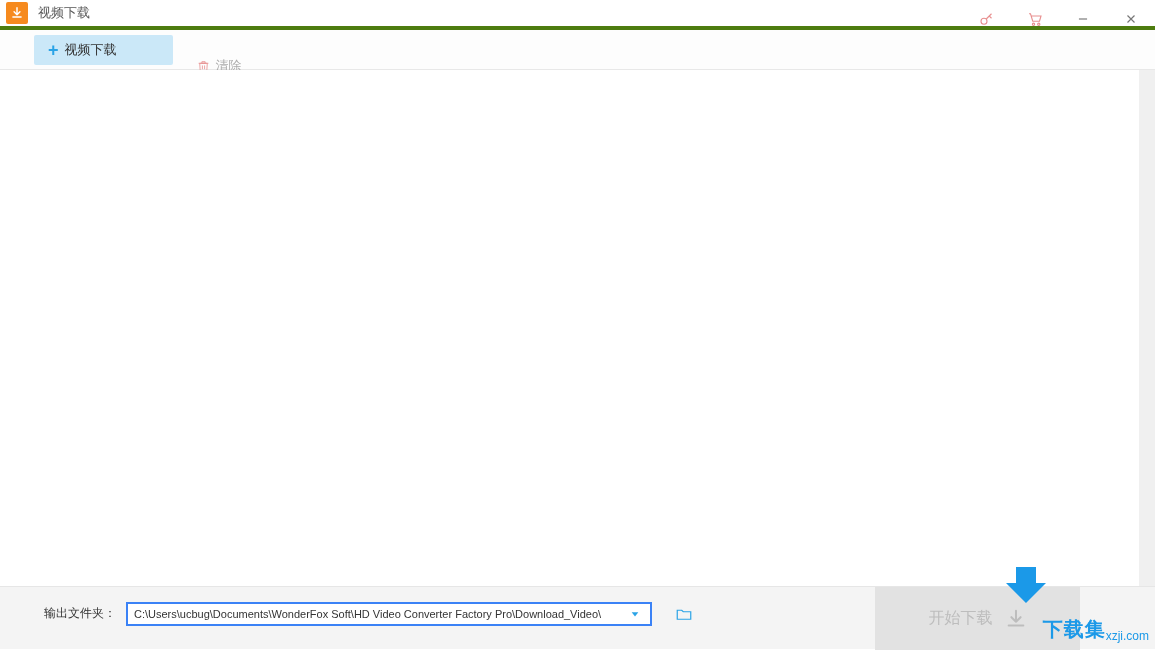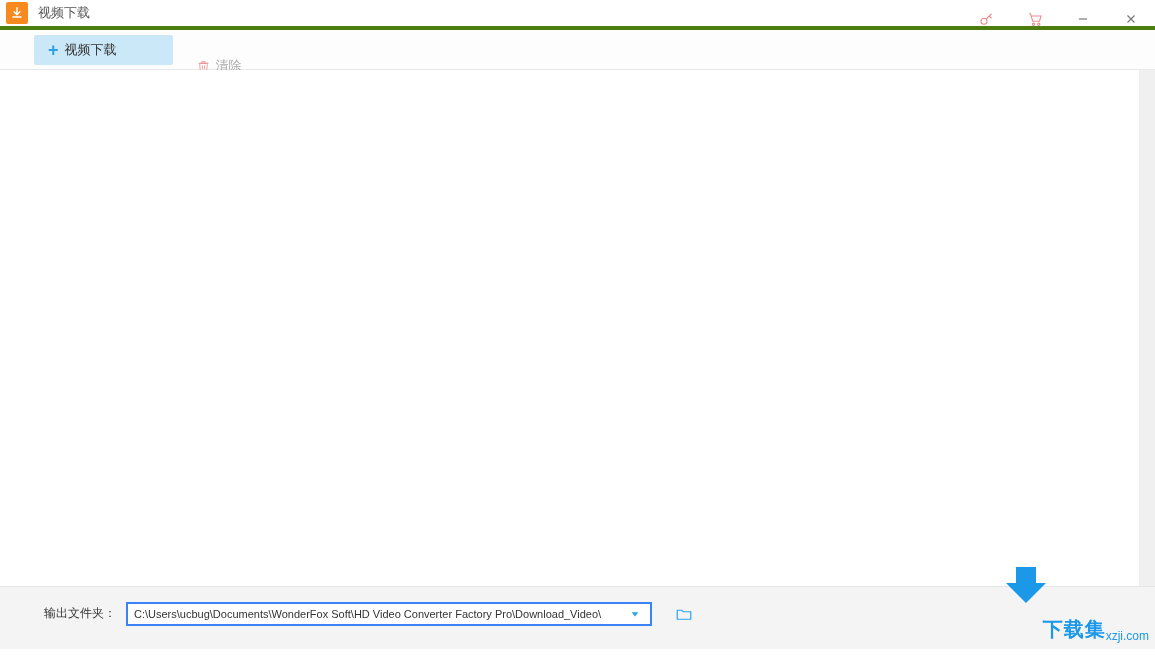--- a/index.html
+++ b/index.html
@@ -344,20 +344,26 @@
       <svg viewBox="0 0 24 24">
           <path d="M4 8 L12 18 L20 8 Z"></path>
         </svg>
     </div>
   </div>
   <div class="folder-btn">
     <svg viewBox="0 0 24 24">
       <path d="M3 7 L3 19 L21 19 L21 9 L11 9 L9 7 Z"></path>
     </svg>
   </div>
+  <div class="start-btn">
+    <span>开始下载</span>
+    <svg viewBox="0 0 24 24">
+      <path d="M12 3 L12 15 M7 10 L12 15 L17 10 M4 19 L20 19" stroke="#bdbdbd" stroke-width="2.2" fill="none" stroke-linecap="round" stroke-linejoin="round"></path>
+    </svg>
+  </div>
 
   <div class="watermark-arrow">
     <svg width="48" height="48" viewBox="0 0 48 48">
       <path d="M24 4 L44 24 L34 24 L34 40 L14 40 L14 24 L4 24 Z" transform="rotate(180 24 24)" fill="#1b99e8"></path>
     </svg>
   </div>
   <div class="watermark">
     <div class="watermark-text">
       <span class="t1">下载集</span>
       <span class="t2">xzji.com</span>

